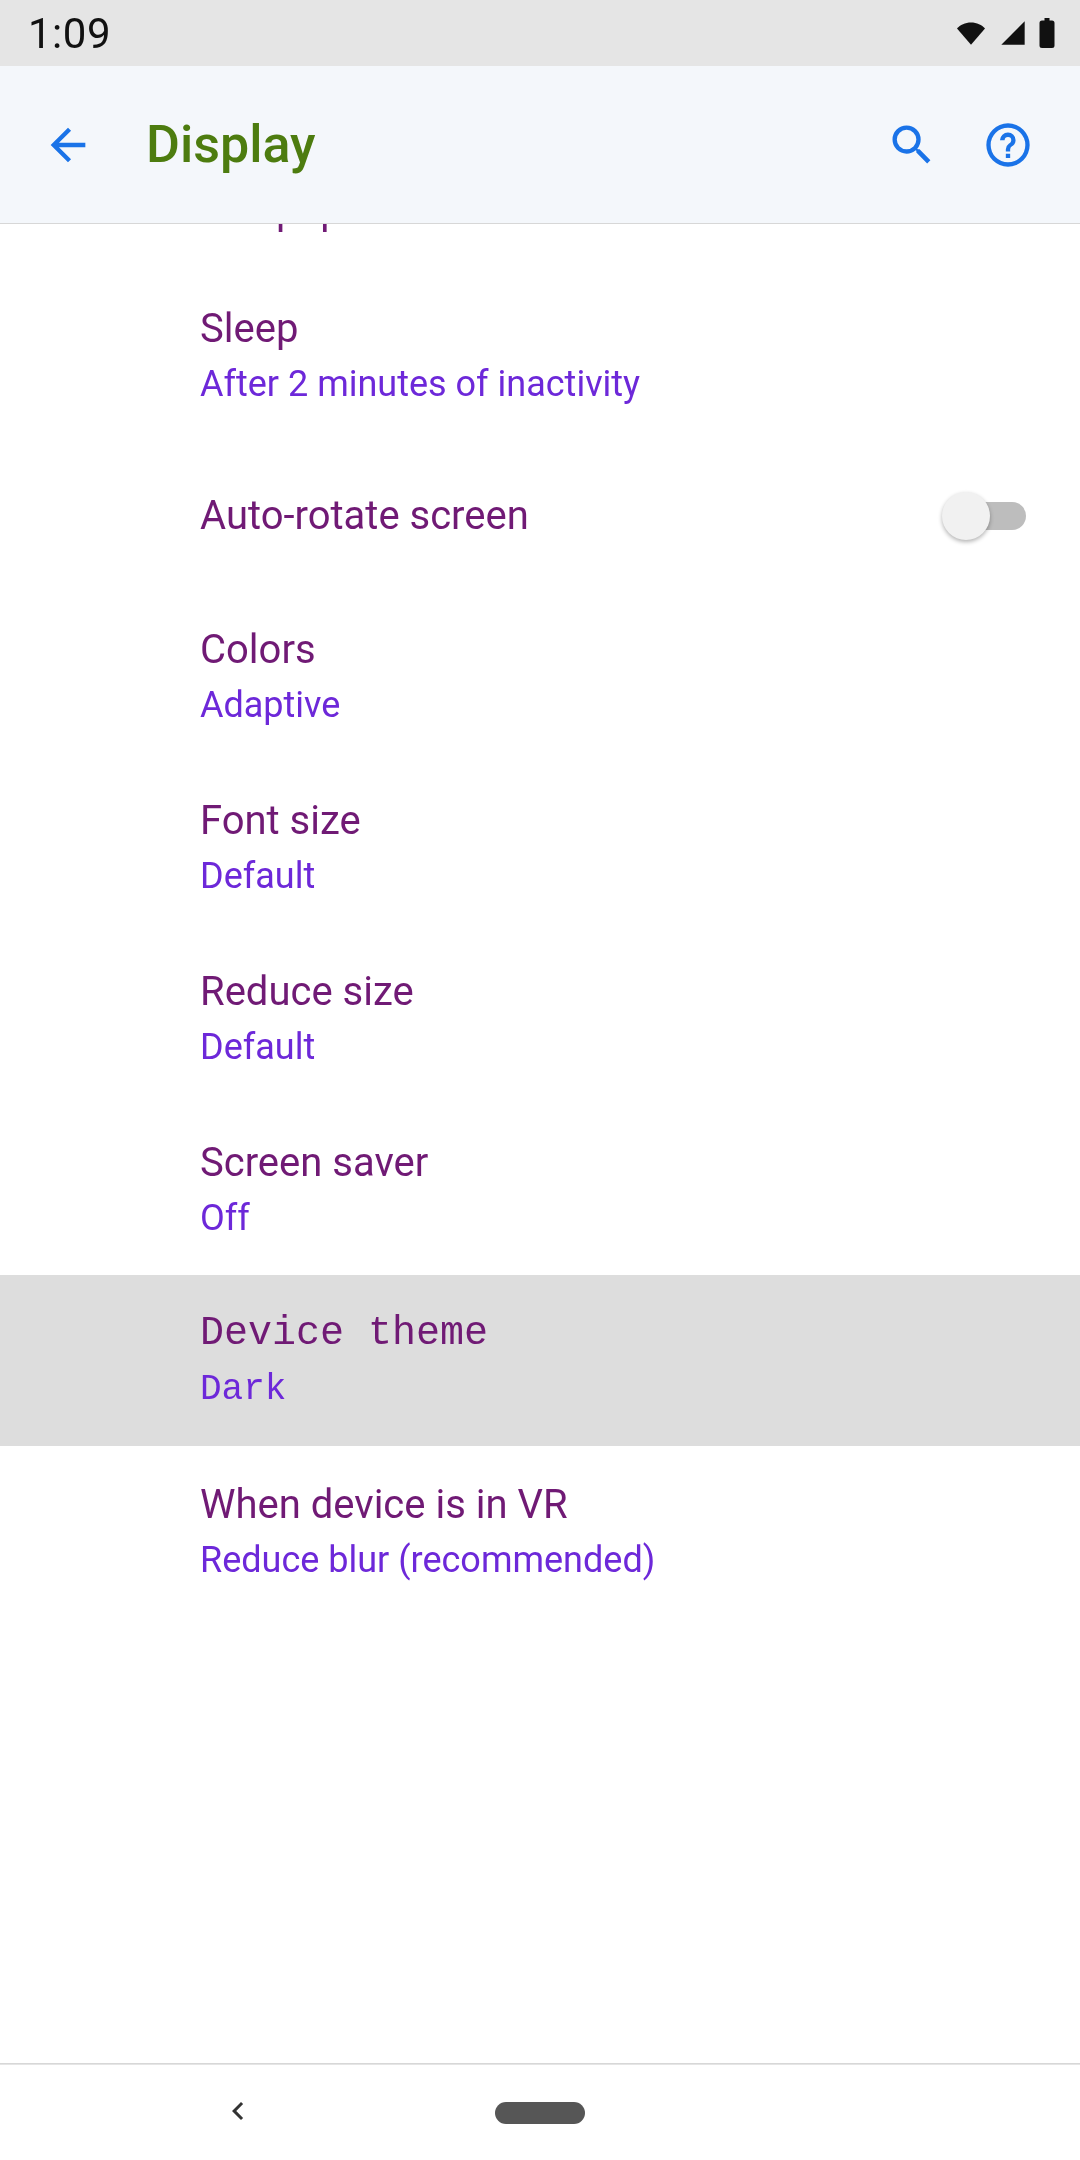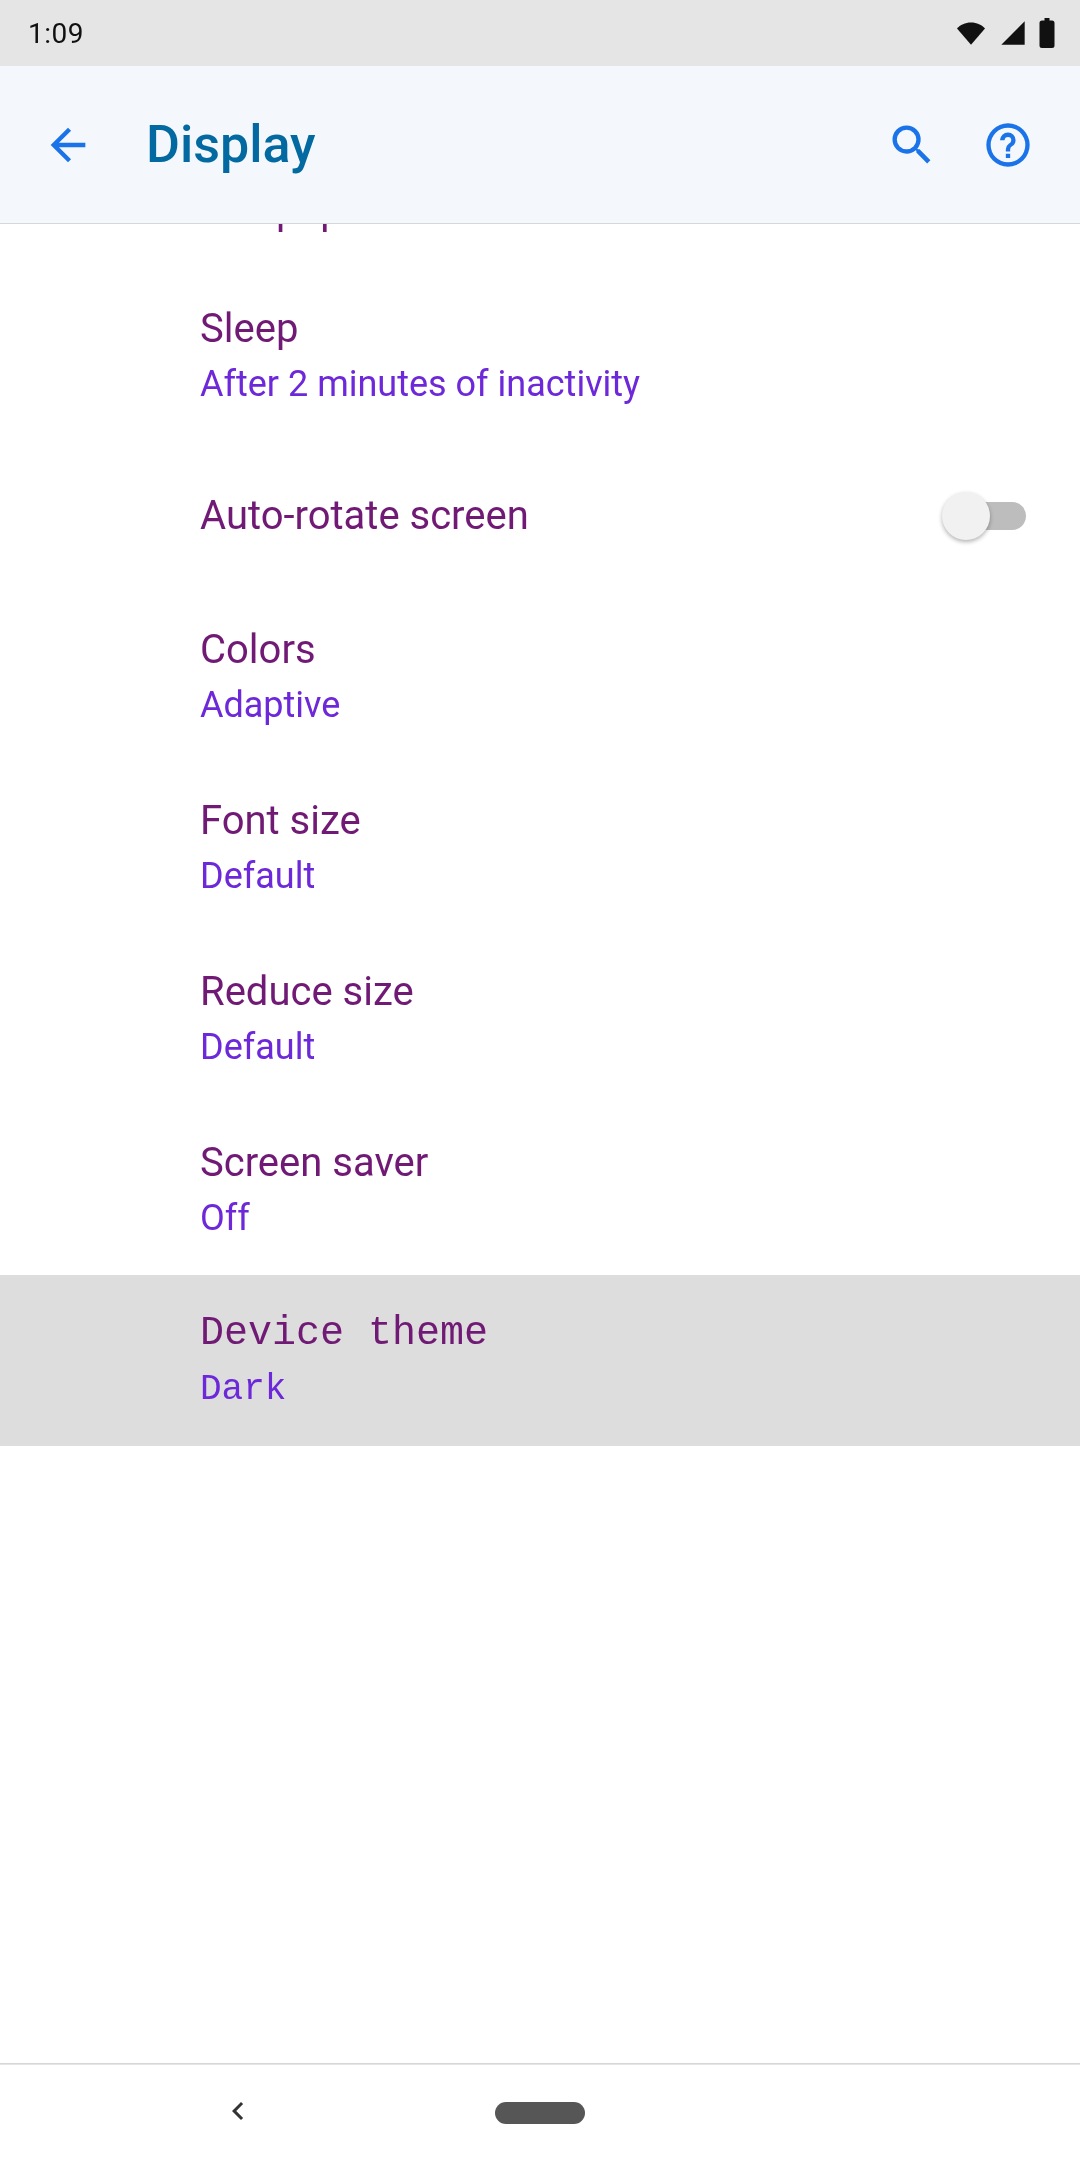--- a/index.html
+++ b/index.html
@@ -14,42 +14,42 @@
   
   .status-bar {
     height: 66px;
     background: #e5e5e5;
     display: flex;
     align-items: center;
     justify-content: space-between;
     padding: 0 24px 0 28px;
     color: #111;
   }
-  .status-time { font-size: 28px; font-weight: 400; letter-spacing: 0.5px; text-align: center; }
+  .status-time { font-size: 42px; font-weight: 400; letter-spacing: 0.5px; text-align: center; }
   .status-icons { display: flex; align-items: center; gap: 10px; }
   .status-icons svg { display: block; }
   
   .app-bar {
     height: 158px;
     background: #f4f7fb;
     display: flex;
     align-items: center;
     padding: 0 36px;
     border-bottom: 1px solid #d7d7d7;
   }
   .back-btn {
     width: 64px; height: 64px;
     display: flex; align-items: center; justify-content: center;
     color: #1a73e8;
     margin-right: 46px;
   }
   .app-title {
     font-size: 52px;
     font-weight: 500;
-    color: #0369a1;
+    color: #4d7c0f;
     flex: 1;
   }
   .app-action {
     width: 72px; height: 72px;
     display: flex; align-items: center; justify-content: center;
     color: #1a73e8;
     margin-left: 24px;
   }
   
   .list-area {
@@ -222,20 +222,26 @@
     </div>
 
 
     <div class="settings-item highlight">
       <div class="item-texts">
         <div class="item-title">Device theme</div>
         <div class="item-sub">Dark</div>
       </div>
     </div>
 
+    <div class="settings-item">
+      <div class="item-texts">
+        <div class="item-title">When device is in VR</div>
+        <div class="item-sub">Reduce blur (recommended)</div>
+      </div>
+    </div>
 
   </div>
   <div class="divider"></div>
 </div>
 
 <div class="nav-bar">
   <div class="nav-back">
     <svg width="36" height="36" viewBox="0 0 24 24">
         <path fill="currentColor" d="M15.41 7.41 14 6l-6 6 6 6 1.41-1.41L10.83 12z"></path>
       </svg>

